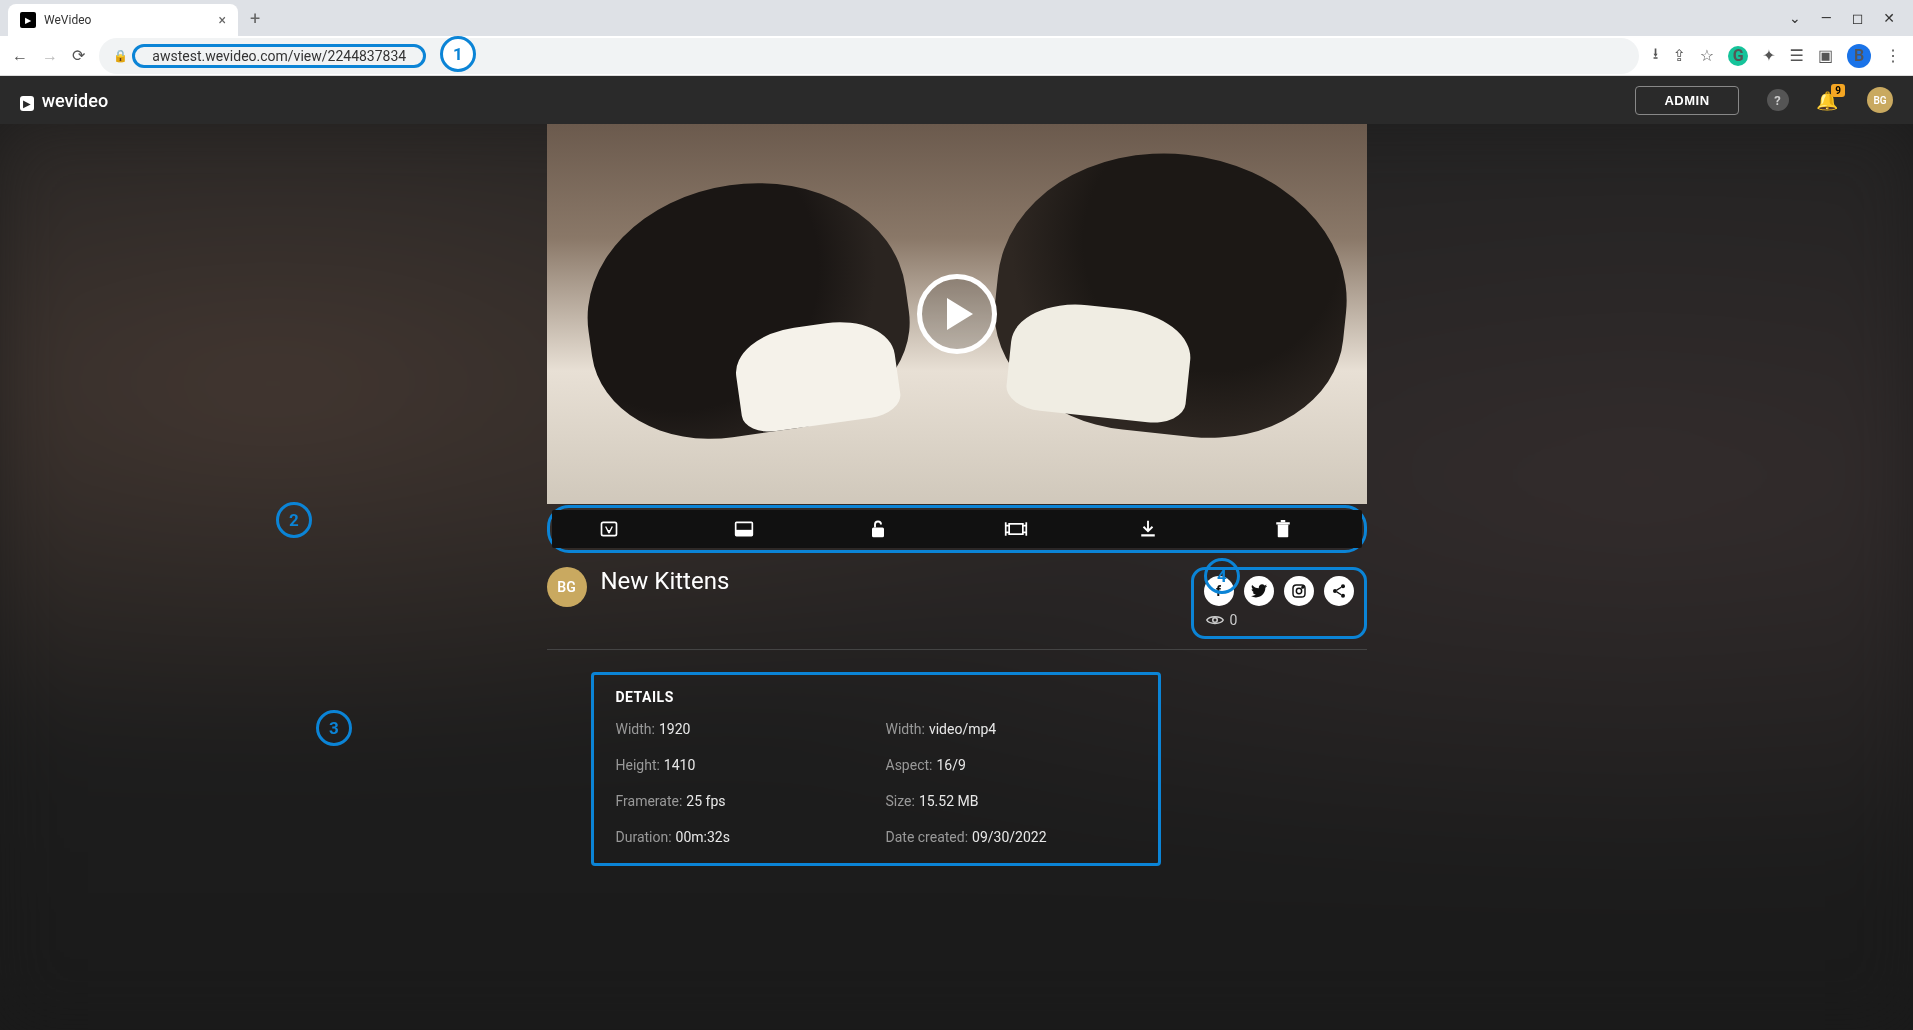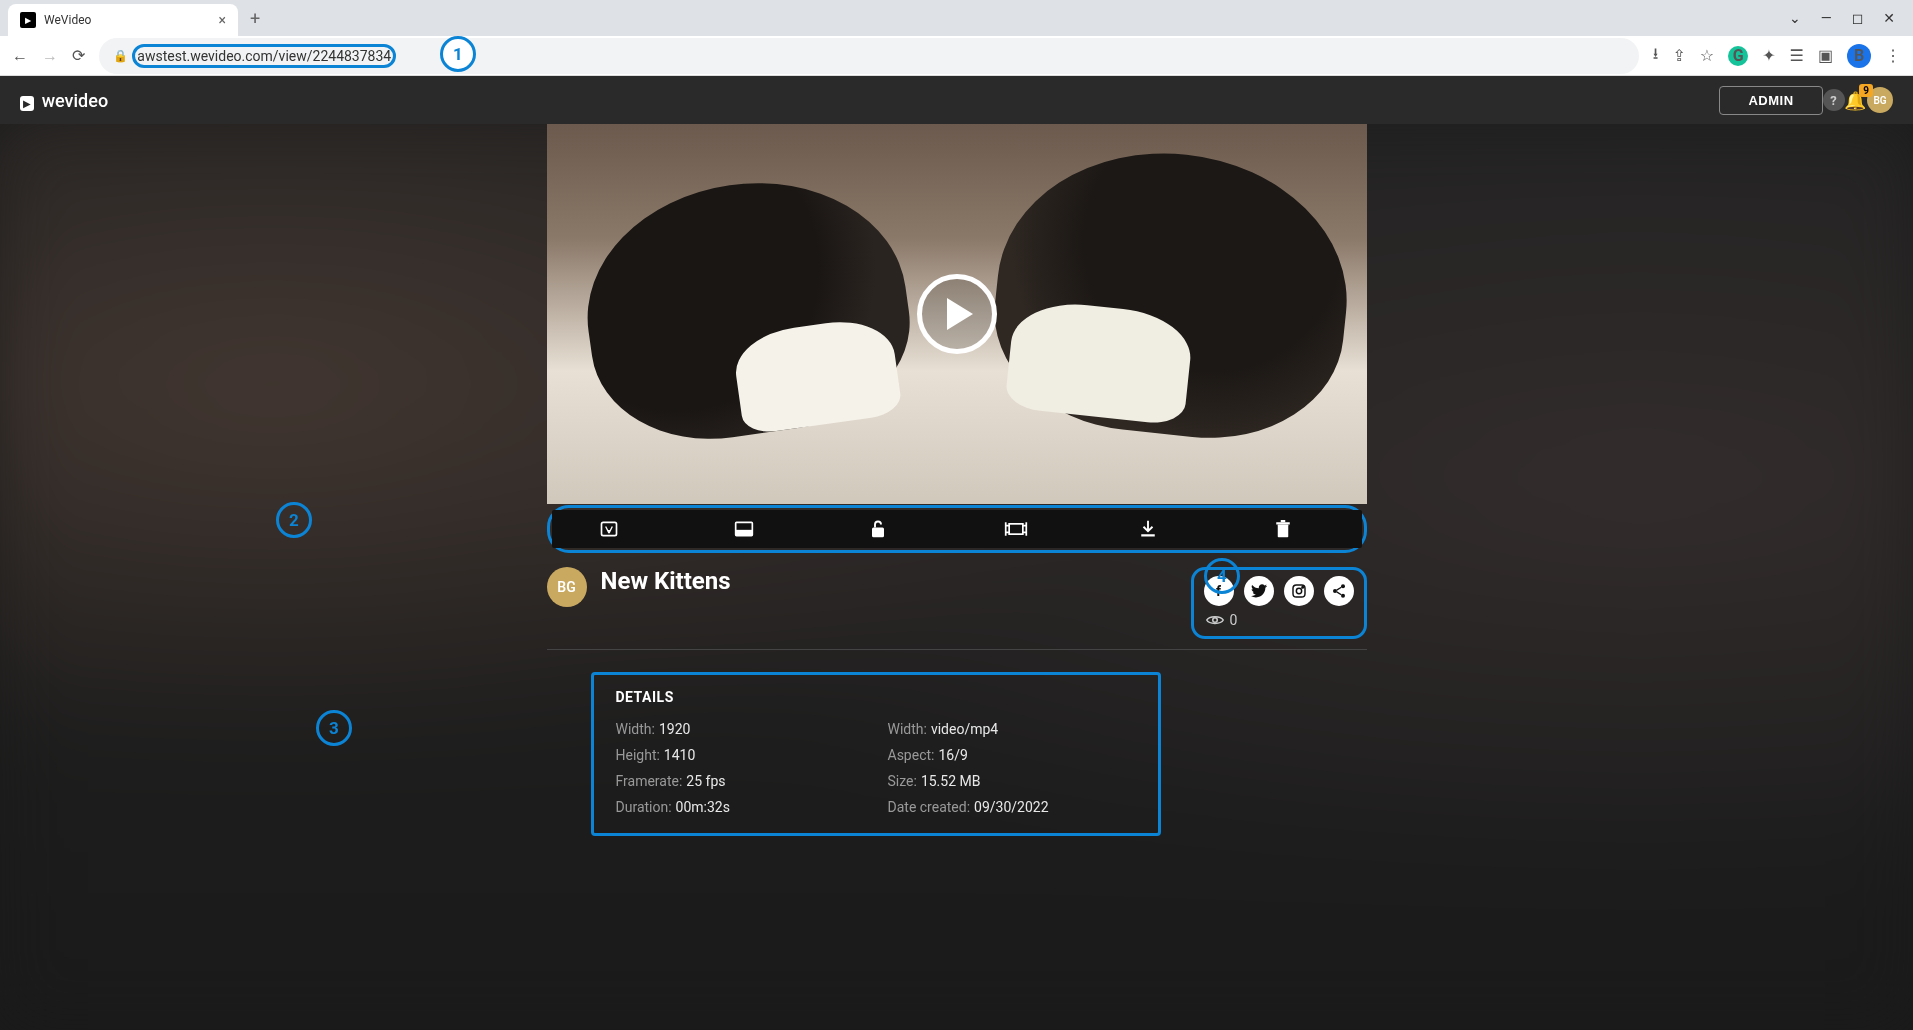--- a/index.html
+++ b/index.html
@@ -21,31 +21,31 @@
 .tab-close { font-size: 14px; color: #666; cursor: pointer; }
 .new-tab { font-size: 18px; color: #666; margin-left: 12px; cursor: pointer; }
 .window-controls { margin-left: auto; display: flex; gap: 20px; padding-right: 10px; color: #333; }
 .window-controls span { cursor: pointer; font-size: 14px; }
 
 .nav-bar { display: flex; align-items: center; height: 40px; background: #fff; padding: 0 12px; gap: 14px; border-bottom: 1px solid #ddd; }
 .nav-btn { color: #555; font-size: 16px; cursor: pointer; }
 .nav-btn.disabled { color: #bbb; }
 .url-bar { flex: 1; display: flex; align-items: center; background: #f1f3f4; border-radius: 20px; padding: 6px 14px; gap: 10px; font-size: 14px; color: #333; }
 .lock-icon { font-size: 12px; color: #666; }
-.addr-highlight { border: 3px solid #0b84d6; border-radius: 18px; padding: 1px 2px; margin-left: -6px; }
+.addr-highlight { border: 3px solid #0b84d6; border-radius: 18px; padding: 1px 17px; margin-left: -6px; }
 .ext-icons { display: flex; align-items: center; gap: 14px; }
 .ext-icons span { font-size: 16px; color: #555; cursor: pointer; }
 .avatar-b { background: #1a73e8; color: #fff; border-radius: 50%; width: 24px; height: 24px; display: flex; align-items: center; justify-content: center; font-size: 12px; font-weight: 600; }
 .grammarly { background: #15c39a; color: #fff; border-radius: 50%; width: 20px; height: 20px; display: flex; align-items: center; justify-content: center; font-size: 11px; font-weight: bold; }
 
 
 .app-header { height: 48px; background: #2a2a2a; display: flex; align-items: center; padding: 0 20px; justify-content: space-between; }
 .logo { display: flex; align-items: center; gap: 6px; color: #fff; font-size: 18px; font-weight: 500; }
 .logo-icon::before { content: "▶"; background: #fff; color: #2a2a2a; padding: 2px 3px; border-radius: 3px; margin-right: 2px; font-size: 10px; }
-.header-right { display: flex; align-items: center; gap: 0; }
+.header-right { display: flex; align-items: center; gap: 28px; }
 .admin-btn { border: 1px solid #888; color: #fff; background: transparent; padding: 6px 28px; border-radius: 4px; font-size: 13px; font-weight: 600; letter-spacing: 0.5px; }
 .help-icon { width: 22px; height: 22px; border-radius: 50%; background: #555; color: #ccc; display: flex; align-items: center; justify-content: center; font-size: 13px; font-weight: bold; }
 .bell-wrap { position: relative; color: #ccc; font-size: 18px; }
 .bell-badge { position: absolute; top: -6px; right: -6px; background: #f5a623; color: #000; font-size: 10px; font-weight: bold; padding: 1px 4px; border-radius: 3px; }
 .user-avatar { width: 26px; height: 26px; border-radius: 50%; background: #c9a960; color: #fff; display: flex; align-items: center; justify-content: center; font-size: 10px; font-weight: 600; }
 
 
 .content { position: relative; width: 100%; height: calc(100% - 124px); background: #1a1a1a; overflow: hidden; }
 .bg-blur { position: absolute; inset: -20px; background:
   radial-gradient(ellipse at 15% 30%, rgba(90,70,60,0.6), transparent 40%),
@@ -65,35 +65,35 @@
 
 
 .action-bar-highlight { border: 3px solid #0b84d6; border-radius: 22px; padding: 2px; margin-top: 1px; }
 .action-bar { display: flex; justify-content: space-around; align-items: center; background: #111; height: 38px; border-radius: 2px; }
 .action-bar span { color: #fff; font-size: 18px; cursor: pointer; width: 40px; text-align: center; }
 
 
 .title-row { display: flex; align-items: flex-start; margin-top: 14px; gap: 14px; }
 .author-avatar { width: 40px; height: 40px; border-radius: 50%; background: #c9a960; color: #fff; display: flex; align-items: center; justify-content: center; font-size: 14px; font-weight: 600; flex-shrink: 0; }
 .title-col { flex: 1; }
-.video-title { color: #fff; font-size: 24px; font-weight: 700; }
+.video-title { color: #fff; font-size: 24px; font-weight: 400; }
 .meta-row { color: #bbb; font-size: 14px; margin-top: 4px; }
 .meta-row .author { letter-spacing: 0.3px; }
 .share-col { display: flex; flex-direction: column; gap: 8px; align-items: flex-start; }
 .share-highlight { border: 3px solid #0b84d6; border-radius: 14px; padding: 6px 10px 8px; }
 .share-icons { display: flex; gap: 10px; }
 .share-circle { width: 30px; height: 30px; border-radius: 50%; background: #fff; color: #111; display: flex; align-items: center; justify-content: center; font-weight: bold; font-size: 14px; cursor: pointer; }
 .views { color: #ccc; font-size: 14px; display: flex; align-items: center; gap: 6px; margin-top: 6px; margin-left: 2px;}
 
 .divider { border: none; border-top: 1px solid #444; margin: 10px 0 0 0; }
 
 
 .details-highlight { border: 3px solid #0b84d6; border-radius: 4px; margin-top: 22px; padding: 14px 22px 18px; margin-left: 44px; width: 570px; }
 .details-title { color: #fff; font-size: 14px; font-weight: 700; letter-spacing: 0.5px; margin-bottom: 16px; }
-.details-grid { display: grid; grid-template-columns: 1fr 1fr; row-gap: 10px; column-gap: 24px; }
+.details-grid { display: grid; grid-template-columns: 1fr 1fr; row-gap: 10px; column-gap: 24px; gap: 20px; }
 .detail-item { font-size: 14px; }
 .detail-label { color: #999; }
 .detail-value { color: #e8e8e8; margin-left: 4px; }
 
 
 .circle-num { position: absolute; width: 36px; height: 36px; border: 3px solid #0b84d6; border-radius: 50%; display: flex; align-items: center; justify-content: center; color: #0b84d6; font-weight: 700; font-size: 17px; background: rgba(255,255,255,0); z-index: 50; }
 .cn1 { top: 36px; left: 440px; background:#fff; }
 .cn2 { top: 502px; left: 276px; }
 .cn3 { top: 710px; left: 316px; }
 .cn4 { top: 558px; left: 1204px; }

